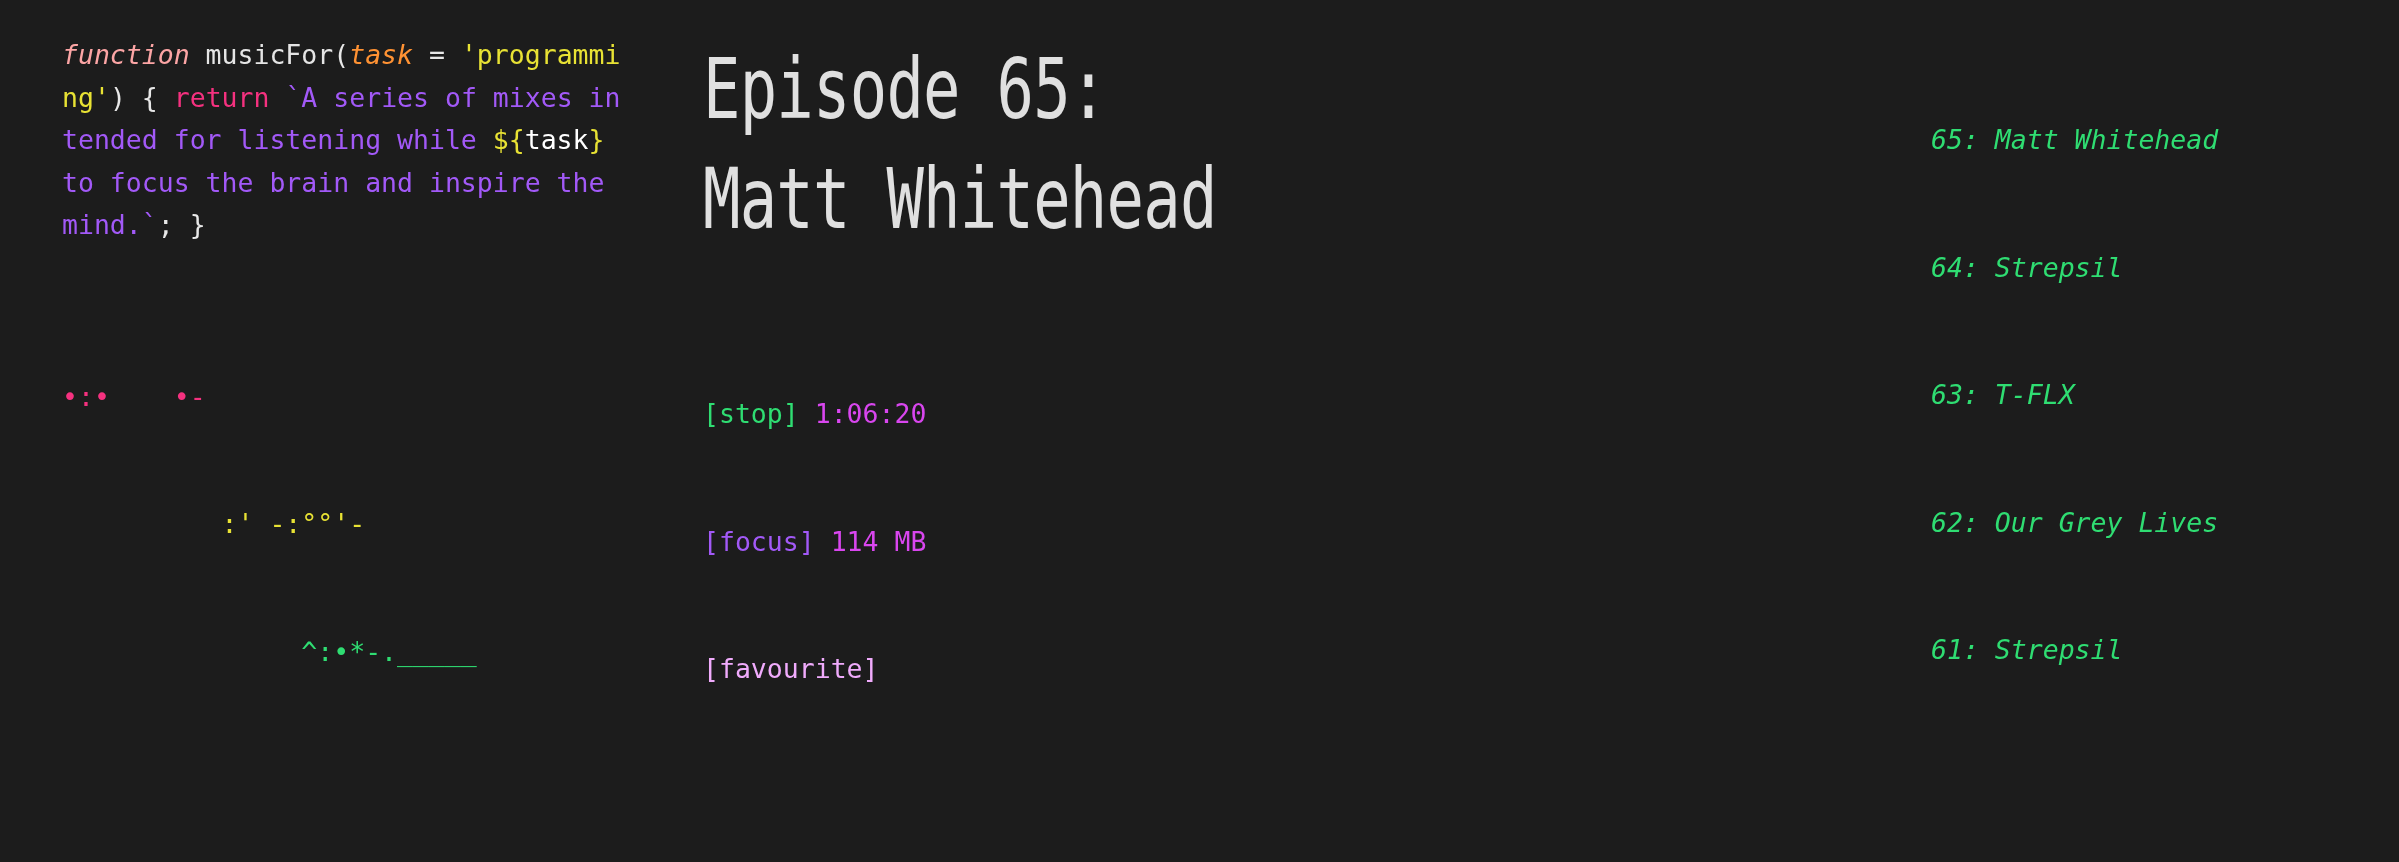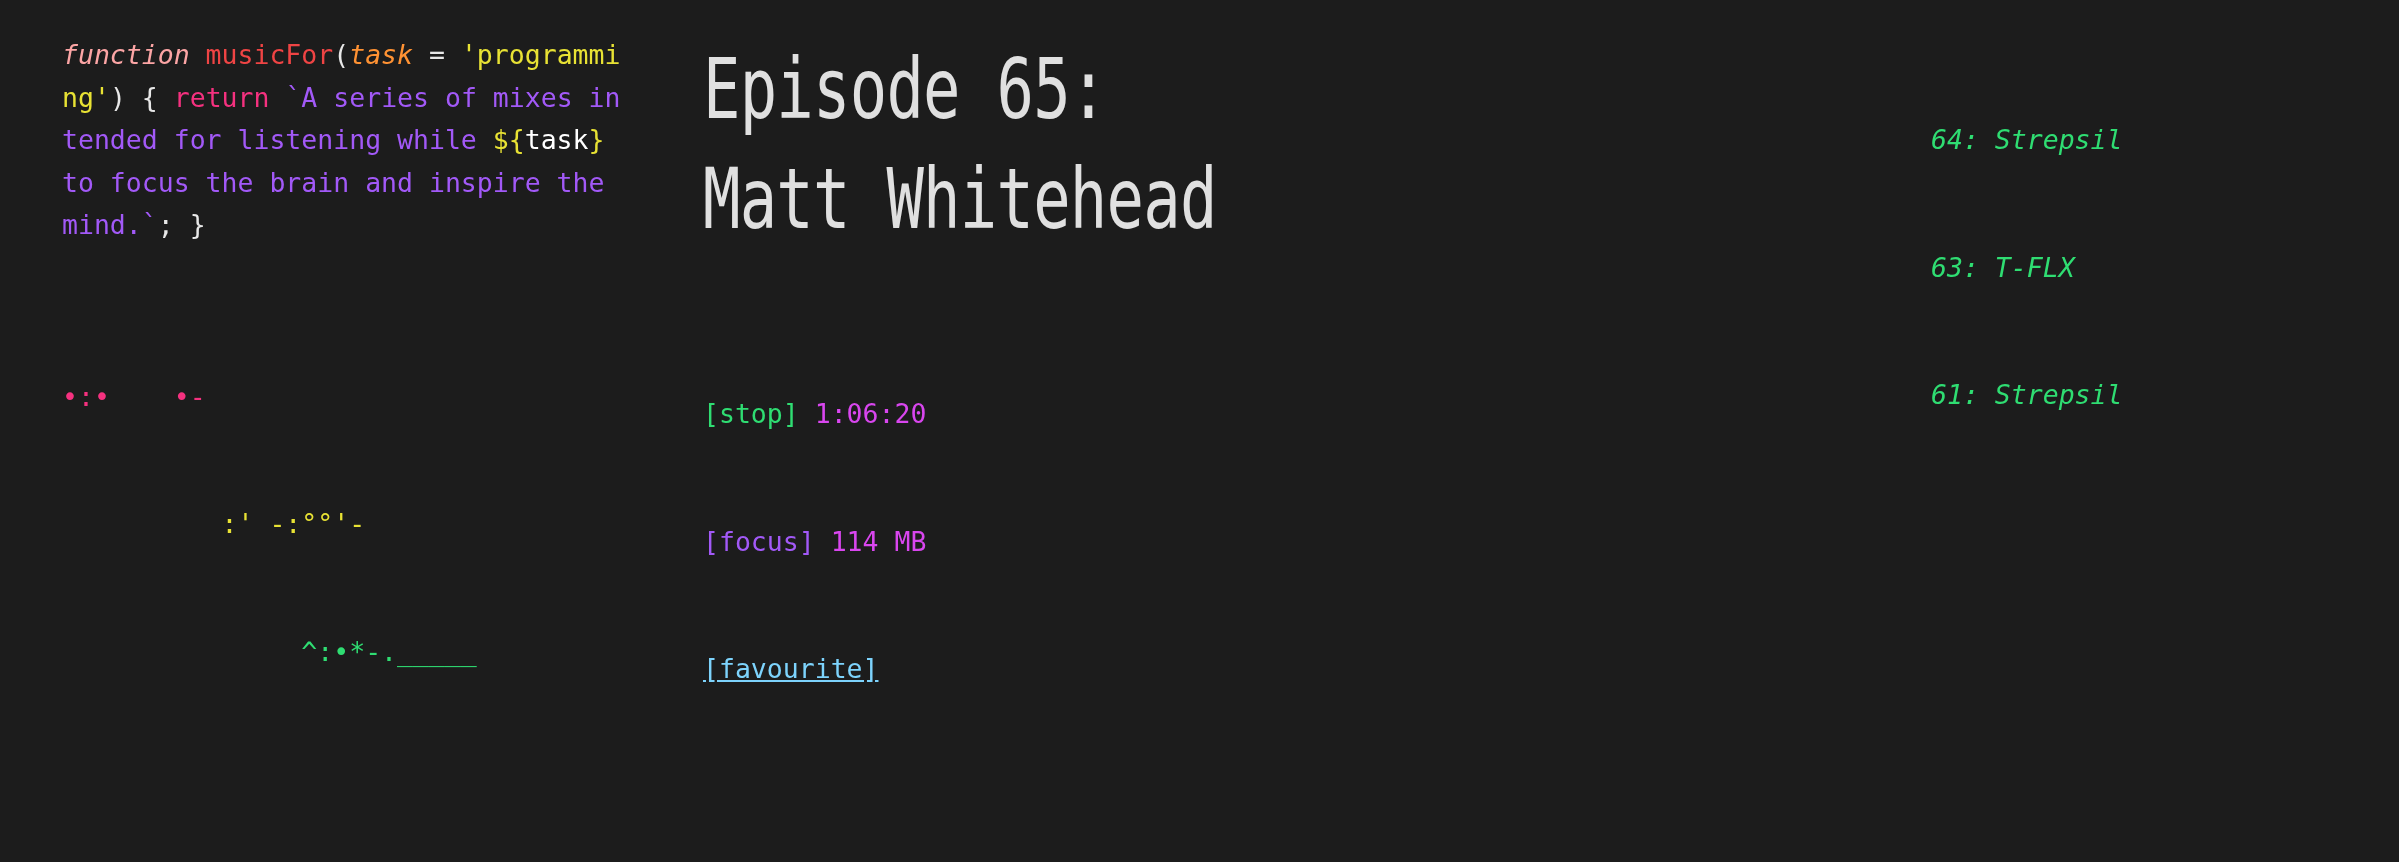--- a/index.html
+++ b/index.html
@@ -37,21 +37,21 @@
   .code-block {
     font-family: "DejaVu Sans Mono", "Liberation Mono", monospace;
     font-size: 26.5px;
     line-height: 42.5px;
     letter-spacing: 0px;
     white-space: pre-wrap;
     word-break: break-all;
     margin: 0;
   }
   .c-kw      { color: #fca5a5; font-style: italic; }
-  .c-fn      { color: #ef4444; }
+  .c-fn      { color: #e5e5e5; }
   .c-punct   { color: #e8e8e8; }
   .c-param   { color: #ff9233; font-style: italic; }
   .c-str     { color: #e8e234; }
   .c-ret     { color: #f5317f; }
   .c-tmpl    { color: #a259f7; }
   .c-var     { color: #ffffff; }
   .c-brace   { color: #e8e234; }
 
   
   .wave-art {
@@ -85,21 +85,21 @@
   }
   .meta-block {
     margin: 0;
     margin-top: 54px;
     font-size: 26.5px;
     line-height: 42.5px;
     white-space: pre;
   }
   .meta-green  { color: #2fdd72; }
   .meta-purple { color: #a259f7; }
-  .meta-yellow { color: #7dd3fc; text-decoration: underline; }
+  .meta-yellow { color: #f0abfc; }
   .meta-dim    { color: #d946ef; }
 
   .tracklist {
     margin: 0;
     margin-top: 42px;
     font-size: 26.5px;
     line-height: 42.5px;
     color: #e8e8e8;
     white-space: pre;
   }
@@ -156,22 +156,24 @@
       
       
       
       
       
     </div>
   </div>
 
   <div class="col-right">
     <div class="ep-list">
+      <span class="ep-item">65: Matt Whitehead</span>
       <span class="ep-item">64: Strepsil</span>
       <span class="ep-item">63: T-FLX</span>
+      <span class="ep-item">62: Our Grey Lives</span>
       <span class="ep-item">61: Strepsil</span>
       
       
       
       
       
       
       
       
       

